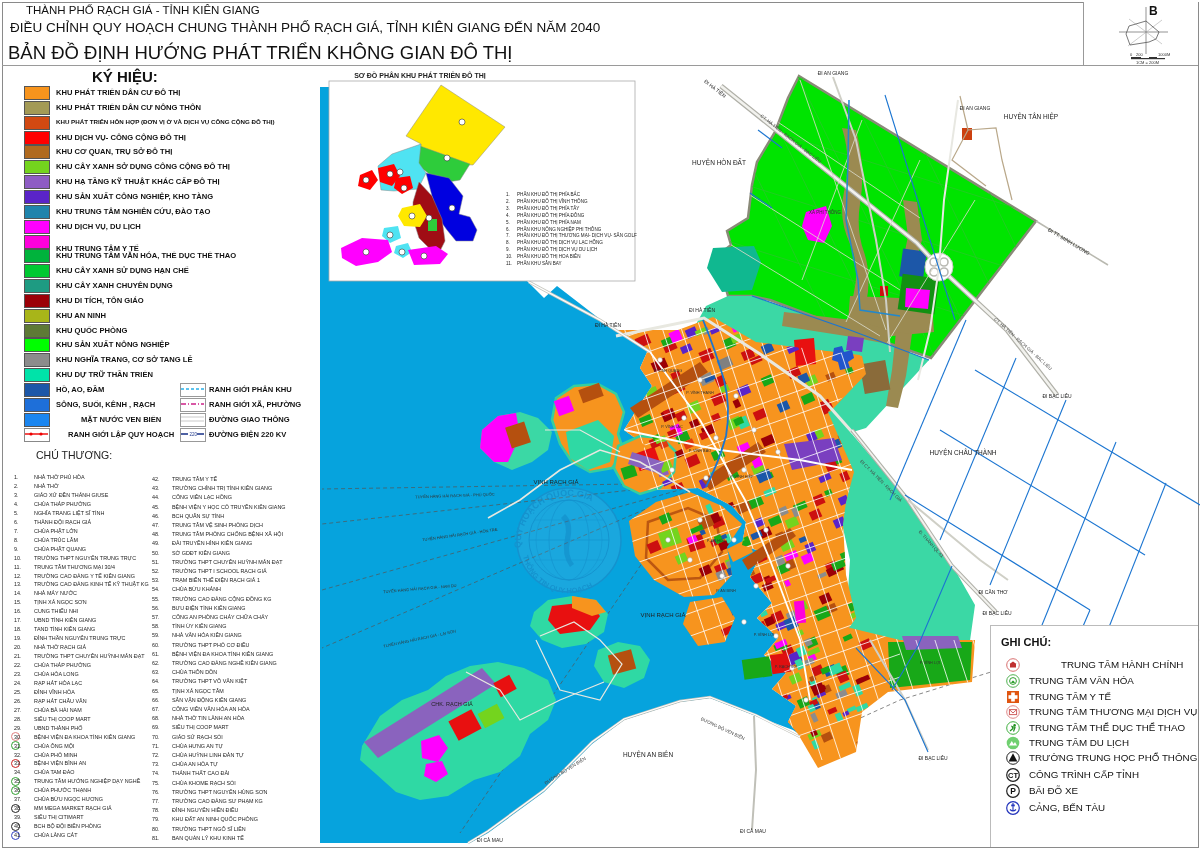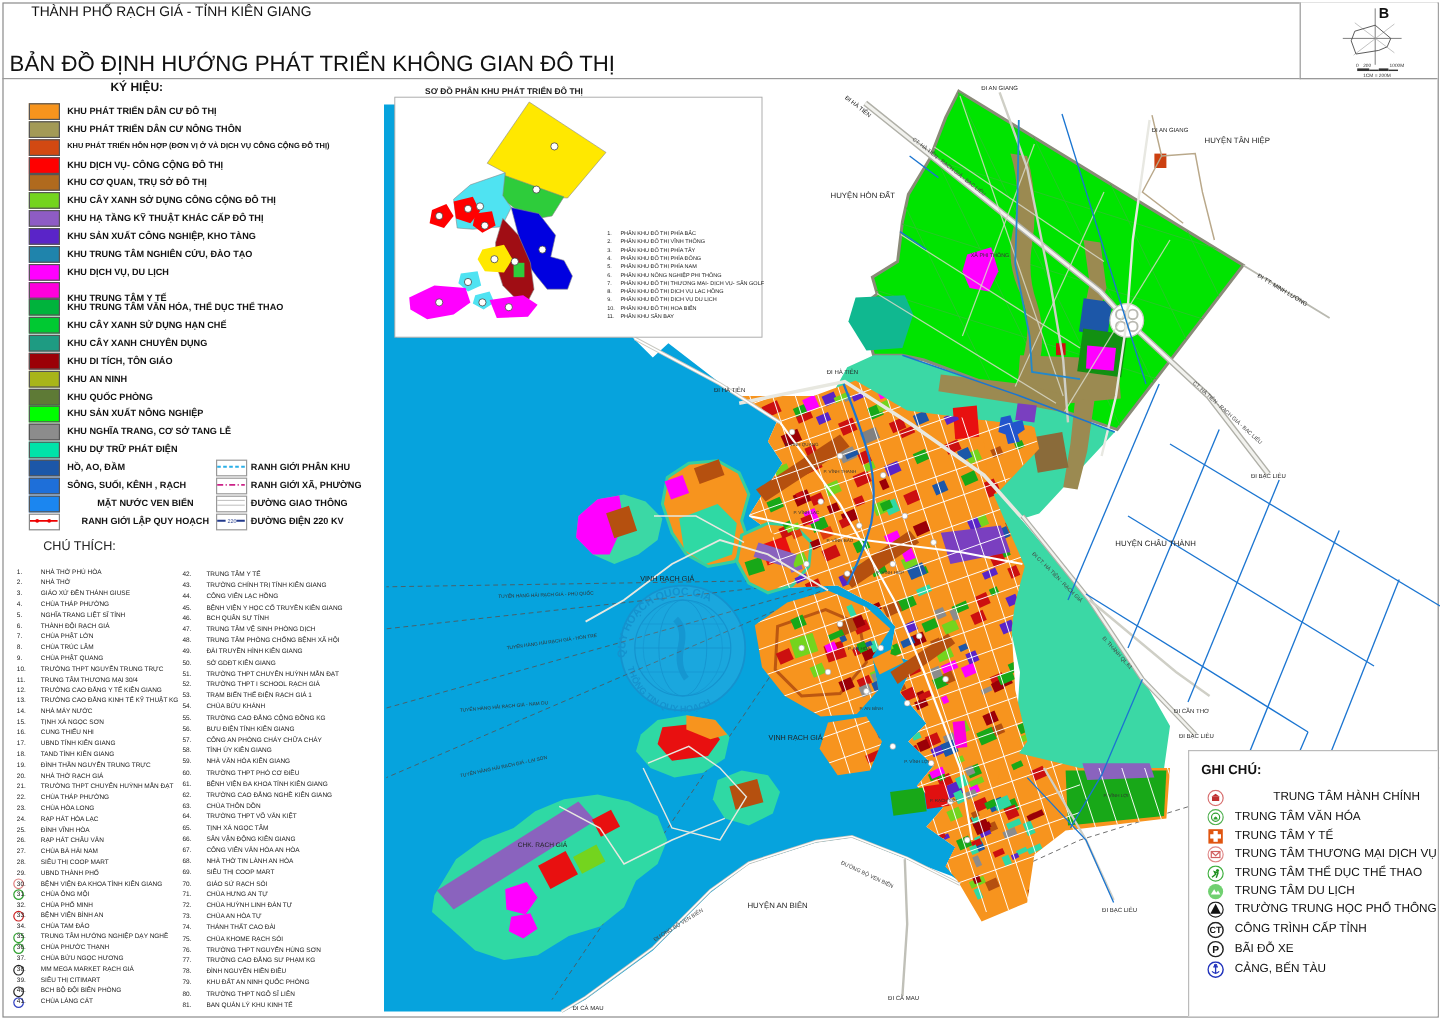--- a/index.html
+++ b/index.html
@@ -11,26 +11,27 @@
 .ct{position:absolute;font-size:5.4px;color:#222;white-space:nowrap;}
 svg{position:absolute;left:0;top:0;}
 </style></head>
 <body>
 <div id="page">
 
 <div class="abs" style="left:2px;top:2px;width:1195px;height:844px;border:1px solid #8a8a8a;"></div>
 
 <div class="abs ttl" style="left:26px;top:4px;font-size:11.5px;">THÀNH PHỐ RẠCH GIÁ - TỈNH KIÊN GIANG</div>
 
+<div class="abs ttl" style="left:10px;top:20px;font-size:13.5px;">ĐIỀU CHỈNH QUY HOẠCH CHUNG THÀNH PHỐ RẠCH GIÁ, TỈNH KIÊN GIANG ĐẾN NĂM 2040</div>
 
 <div class="abs ttl" style="left:8px;top:42px;font-size:18.5px;">BẢN ĐỒ ĐỊNH HƯỚNG PHÁT TRIỂN KHÔNG GIAN ĐÔ THỊ</div>
 
 <div class="abs" style="left:2px;top:65px;width:1195px;height:1px;background:#9a9a9a;"></div>
 
-<div class="abs" style="left:47px;top:68px;font-size:10px;font-weight:bold;color:#111;padding-left:45px;">KÝ HIỆU:</div>
+<div class="abs" style="left:47px;top:68px;font-size:15px;font-weight:bold;color:#111;padding-left:45px;">KÝ HIỆU:</div>
 
 <div class="sw" style="left:24px;top:86.0px;background:#F7941D;"></div>
 <div class="lg" style="left:56px;top:88.0px;font-size:7.6px;">KHU PHÁT TRIỂN DÂN CƯ ĐÔ THỊ</div>
 
 <div class="sw" style="left:24px;top:100.8px;background:#A39A56;"></div>
 <div class="lg" style="left:56px;top:102.8px;font-size:7.6px;">KHU PHÁT TRIỂN DÂN CƯ NÔNG THÔN</div>
 
 <div class="sw" style="left:24px;top:115.7px;background:#D24912;"></div>
 <div class="lg" style="left:56px;top:117.7px;font-size:6.2px;">KHU PHÁT TRIỂN  HỖN HỢP (ĐƠN VỊ Ở VÀ DỊCH VỤ CÔNG CỘNG ĐÔ THỊ)</div>
 
@@ -76,21 +77,21 @@
 <div class="sw" style="left:24px;top:323.6px;background:#5E7A36;"></div>
 <div class="lg" style="left:56px;top:325.6px;font-size:7.6px;">KHU QUỐC PHÒNG</div>
 
 <div class="sw" style="left:24px;top:338.4px;background:#00FF00;"></div>
 <div class="lg" style="left:56px;top:340.4px;font-size:7.6px;">KHU SẢN XUẤT NÔNG NGHIỆP</div>
 
 <div class="sw" style="left:24px;top:353.3px;background:#8C8C8C;"></div>
 <div class="lg" style="left:56px;top:355.3px;font-size:7.6px;">KHU NGHĨA TRANG, CƠ SỞ TANG LỄ</div>
 
 <div class="sw" style="left:24px;top:368.1px;background:#00E3A9;"></div>
-<div class="lg" style="left:56px;top:370.1px;font-size:7.6px;">KHU DỰ TRỮ PHÁT ĐIỆN</div>
+<div class="lg" style="left:56px;top:370.1px;font-size:7.6px;">KHU DỰ TRỮ THẦN TRIỂN</div>
 
 <div class="sw" style="left:24px;top:383.0px;background:#1C57A8;"></div>
 <div class="lg" style="left:56px;top:385.0px;font-size:7.6px;">HỒ, AO, ĐẦM</div>
 
 <div class="sw" style="left:24px;top:397.8px;background:#1E6FD9;"></div>
 <div class="lg" style="left:56px;top:399.8px;font-size:7.6px;">SÔNG, SUỐI, KÊNH , RẠCH</div>
 
 <div class="sw" style="left:24px;top:412.7px;background:#1B86F0;"></div>
 <div class="lg" style="left:56px;top:414.7px;font-size:7.6px;margin-left:25px;">MẶT NƯỚC VEN BIỂN</div>
 
@@ -122,21 +123,21 @@
 <div class="lg" style="left:209px;top:414.7px;">ĐƯỜNG GIAO THÔNG</div>
 
 <div class="abs" style="left:180px;top:427.6px;width:24px;height:12px;border:0.5px solid #999;background:#fff;"></div>
 <svg class="abs" style="left:180px;top:427.6px;" width="25" height="12">
       <line x1="1" y1="6" x2="8" y2="6" stroke="#223a8c" stroke-width="1.6"></line>
       <text x="9.5" y="8" font-size="4.5" fill="#223a8c">220</text>
       <line x1="17" y1="6" x2="24" y2="6" stroke="#223a8c" stroke-width="1.6"></line>
     </svg>
 <div class="lg" style="left:209px;top:429.6px;">ĐƯỜNG ĐIỆN 220 KV</div>
 
-<div class="abs" style="left:36px;top:449px;font-size:10.5px;color:#222;">CHÚ THÍCH:</div>
+<div class="abs" style="left:36px;top:449px;font-size:10.5px;color:#222;">CHÚ THƯƠNG:</div>
 
 <div class="ct" style="left:14px;top:474.0px;">1.</div>
 <div class="ct" style="left:34px;top:474.0px;">NHÀ THỜ PHÚ HÒA</div>
 <div class="ct" style="left:14px;top:482.9px;">2.</div>
 <div class="ct" style="left:34px;top:482.9px;">NHÀ THỜ</div>
 <div class="ct" style="left:14px;top:491.9px;">3.</div>
 <div class="ct" style="left:34px;top:491.9px;">GIÁO XỨ ĐỀN THÁNH GIUSE</div>
 <div class="ct" style="left:14px;top:500.9px;">4.</div>
 <div class="ct" style="left:34px;top:500.9px;">CHÙA THÁP PHƯỜNG</div>
 <div class="ct" style="left:14px;top:509.8px;">5.</div>

